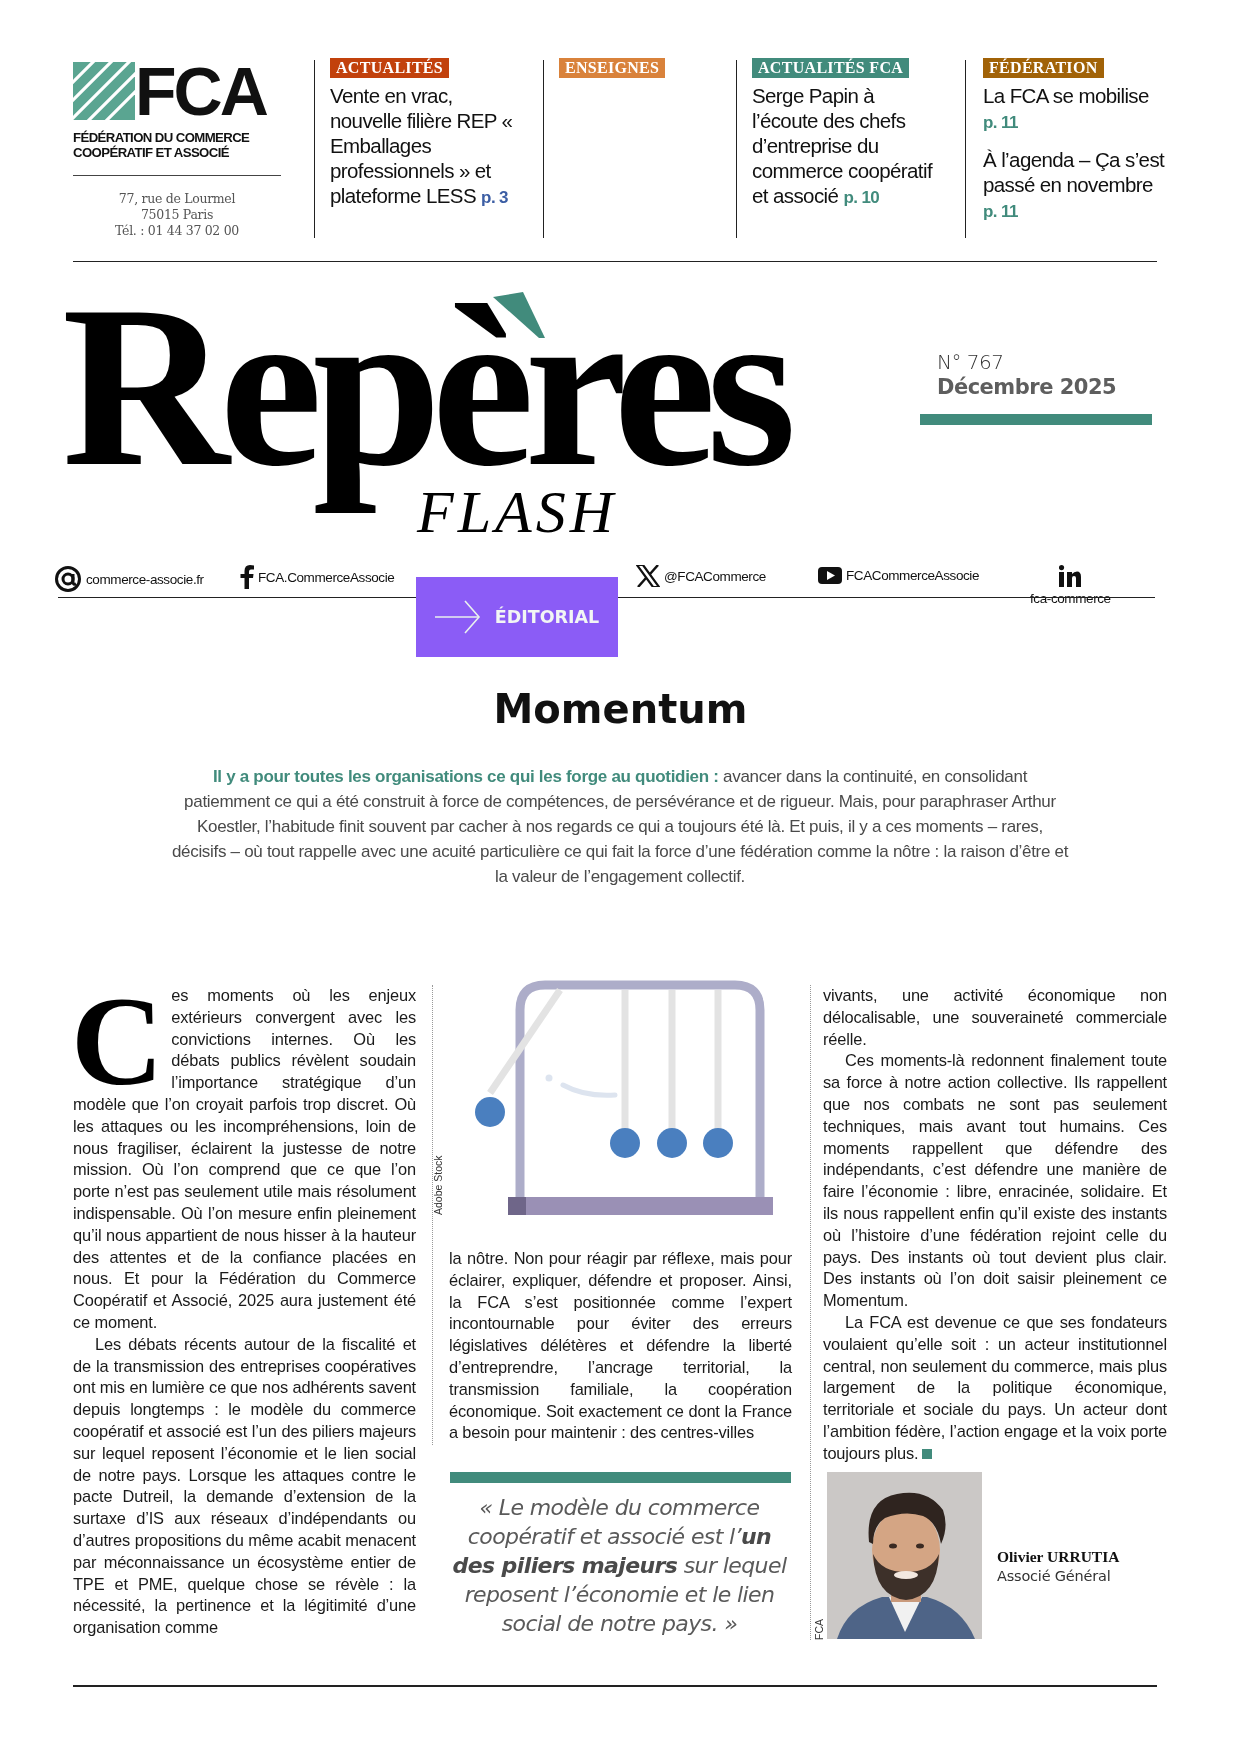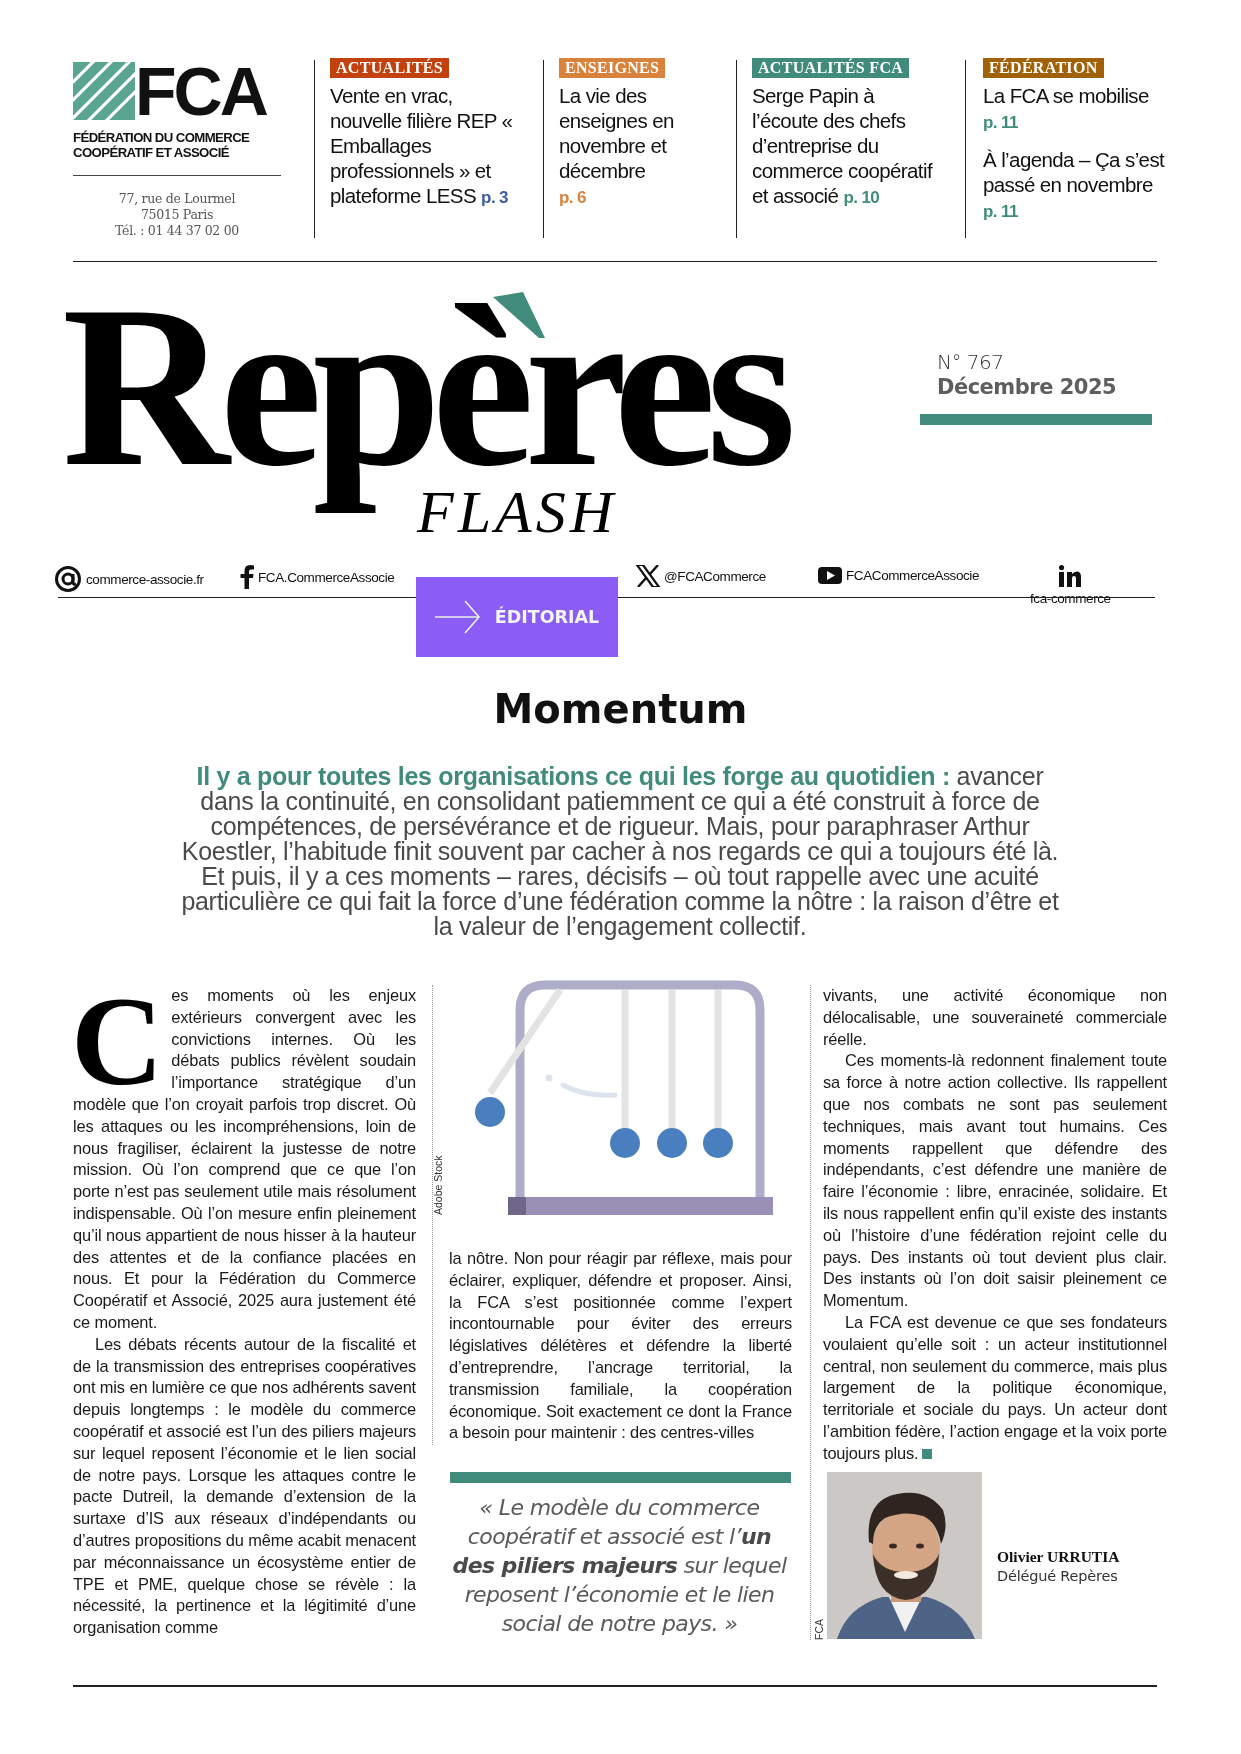--- a/index.html
+++ b/index.html
@@ -38,21 +38,21 @@
   
   .social { top: 565px; display: flex; align-items: center; gap: 4px; font-family: "Liberation Sans", sans-serif; font-size: 13.5px; color: #111; letter-spacing: -0.4px; }
   .social .ic { display: inline-flex; align-items: center; justify-content: center; }
   .social-rule { left: 58px; top: 597px; width: 1097px; height: 1px; background: #222; }
 
   .editorial-tag { left: 416px; top: 577px; width: 202px; height: 80px; background: #8b5cf6; display: flex; align-items: center; justify-content: center; gap: 14px; color: #fff; }
   .editorial-tag span { font-family: "DejaVu Sans", sans-serif; font-weight: 700; font-size: 17.5px; letter-spacing: 0px; color: #f2f6f4; }
 
   .headline { left: 0; width: 1241px; top: 686px; text-align: center; font-family: "DejaVu Sans", sans-serif; font-weight: 700; font-size: 40px; color: #111; letter-spacing: 0px; }
 
-  .lede { left: 170px; width: 900px; top: 764px; text-align: center; font-family: "Liberation Sans", sans-serif; font-size: 25px; line-height: 25px; color: #4a4a4a; letter-spacing: -0.3px; }
+  .lede { left: 170px; width: 900px; top: 764px; text-align: center; font-family: "Liberation Sans", sans-serif; font-size: 17px; line-height: 25px; color: #4a4a4a; letter-spacing: -0.3px; }
   .lede .lead-strong { color: #418b7c; font-weight: 700; }
 
   
   .col { font-family: "Liberation Sans", sans-serif; font-size: 16.4px; line-height: 21.8px; color: #1a1a1a; text-align: justify; letter-spacing: -0.15px; hyphens: manual; }
   .col p { text-indent: 0; }
   .col p.ind { text-indent: 22px; }
   .col1 { left: 73px; top: 985px; width: 343px; }
   .dropcap { float: left; font-family: "Liberation Serif", serif; font-weight: 700; font-size: 128px; line-height: 104px; height: 104px; margin: 4px 8px 0 -2px; color: #000; }
   .col2 { left: 449px; top: 1248px; width: 343px; }
   .col3 { left: 823px; top: 985px; width: 344px; }
@@ -111,24 +111,20 @@
   <div class="toc-title">
     <span>Vente en vrac, nouvelle filière REP « Emballages professionnels » et plateforme LESS</span>
     <span class="toc-page" style="color:#3c5ea4;">p. 3</span>
   </div>
 </div>
 
 <div class="abs vsep" style="left:543px;top:60px;height:178px;"></div>
 
 <div class="abs toc-col" style="left:559px;width:160px;">
   <span class="toc-tag" style="background:#d9823b;">ENSEIGNES</span>
-  <div class="toc-title">
-    <span>La vie des enseignes en novembre et décembre</span><br>
-    <span class="toc-page" style="color:#d9823b;">p. 6</span>
-  </div>
 </div>
 
 <div class="abs vsep" style="left:736px;top:60px;height:178px;"></div>
 
 <div class="abs toc-col" style="left:752px;width:190px;">
   <span class="toc-tag" style="background:#418b7c;">ACTUALITÉS FCA</span>
   <div class="toc-title">
     <span>Serge Papin à l’écoute des chefs d’entreprise du commerce coopératif et associé</span>
     <span class="toc-page" style="color:#418b7c;">p. 10</span>
   </div>
@@ -289,15 +285,15 @@
 
     <ellipse cx="79" cy="103" rx="12" ry="4" fill="#f3e8e0"></ellipse>
 
     <path d="M42 70 Q38 28 70 22 Q100 16 116 38 Q122 55 114 72 Q110 50 96 44 Q78 38 58 46 Q46 54 46 72 Z" fill="#2f241f"></path>
 
     <ellipse cx="66" cy="74" rx="4" ry="2.5" fill="#3a2a22"></ellipse>
     <ellipse cx="93" cy="74" rx="4" ry="2.5" fill="#3a2a22"></ellipse>
   </svg>
 </div>
 <div class="abs author-name">Olivier URRUTIA</div>
-<div class="abs author-role">Délégué Repères</div>
+<div class="abs author-role">Associé Général</div>
 
 <div class="abs bottom-rule"></div>
 
 </body></html>

